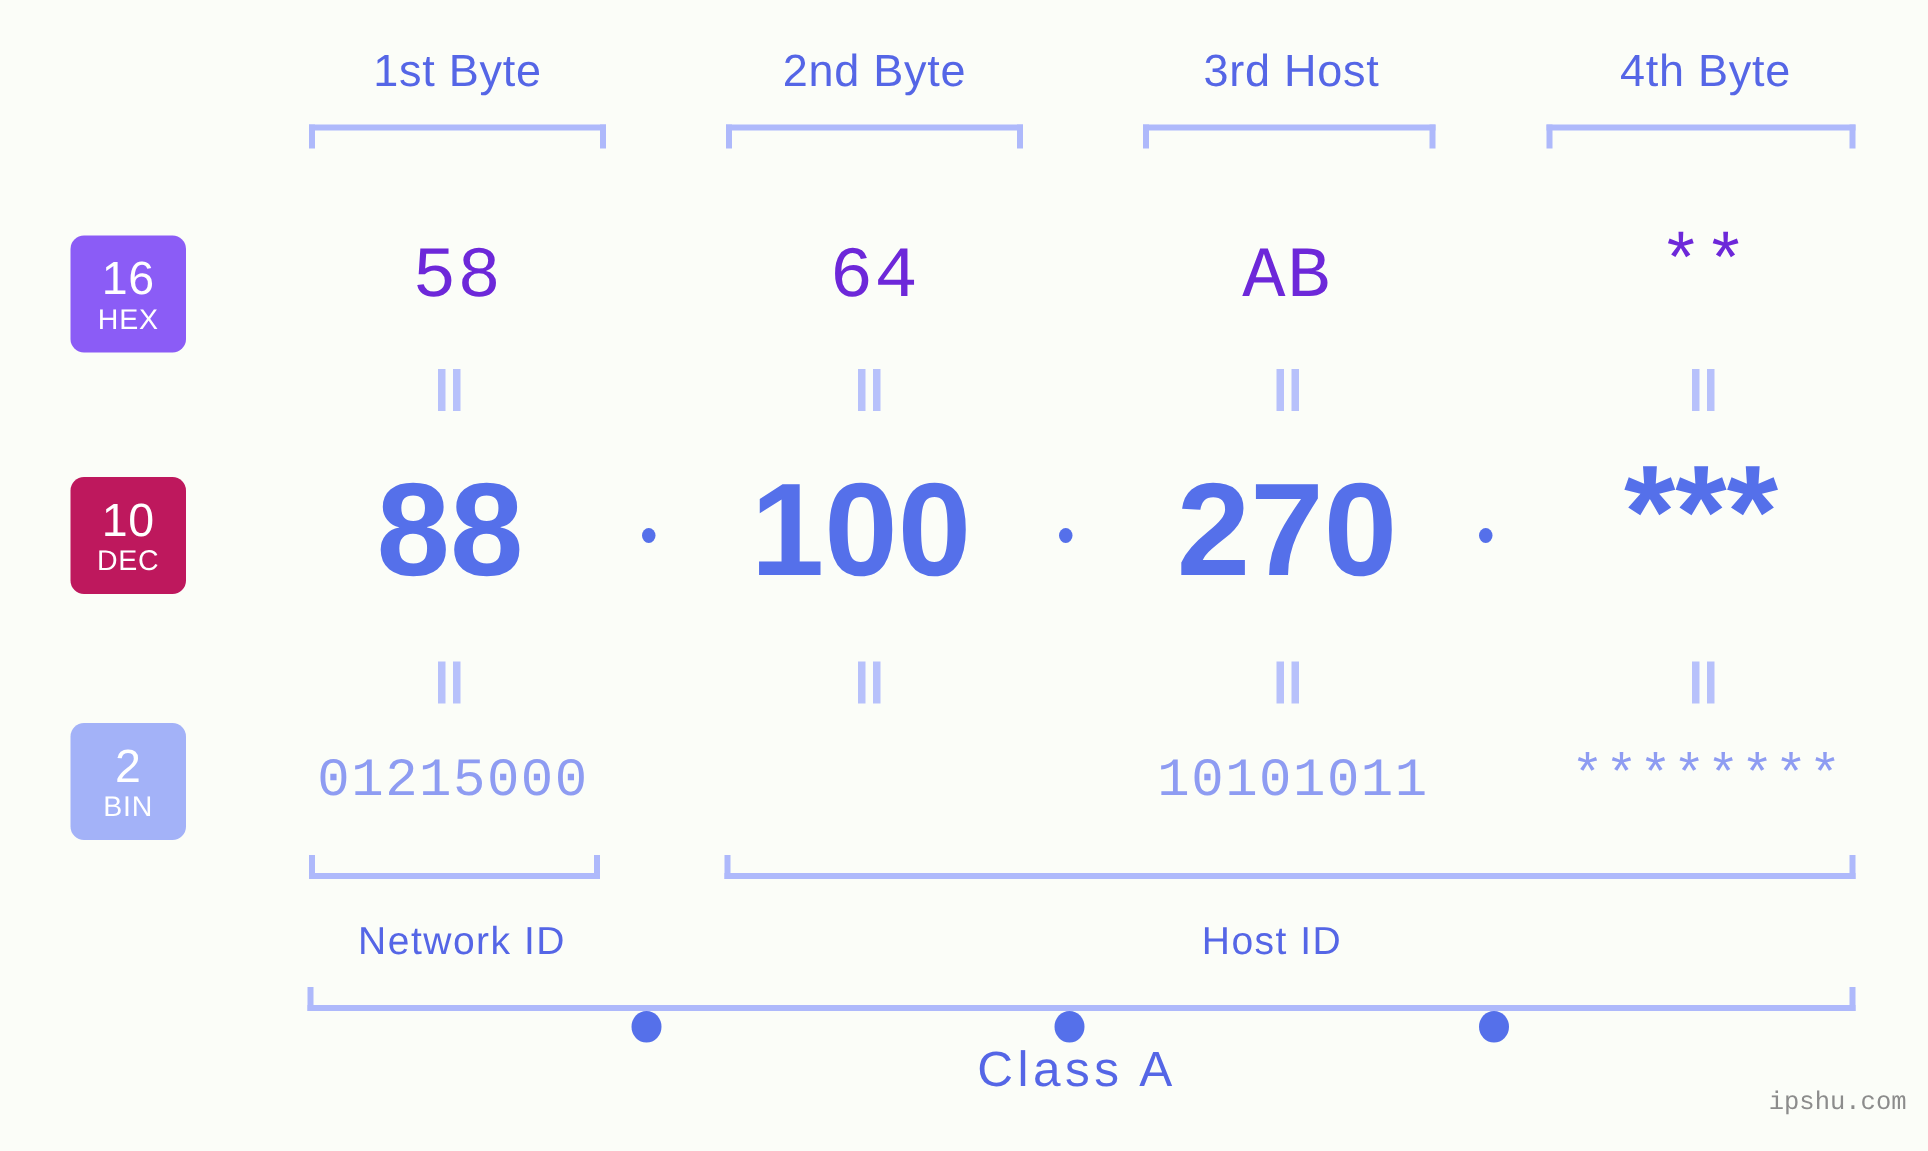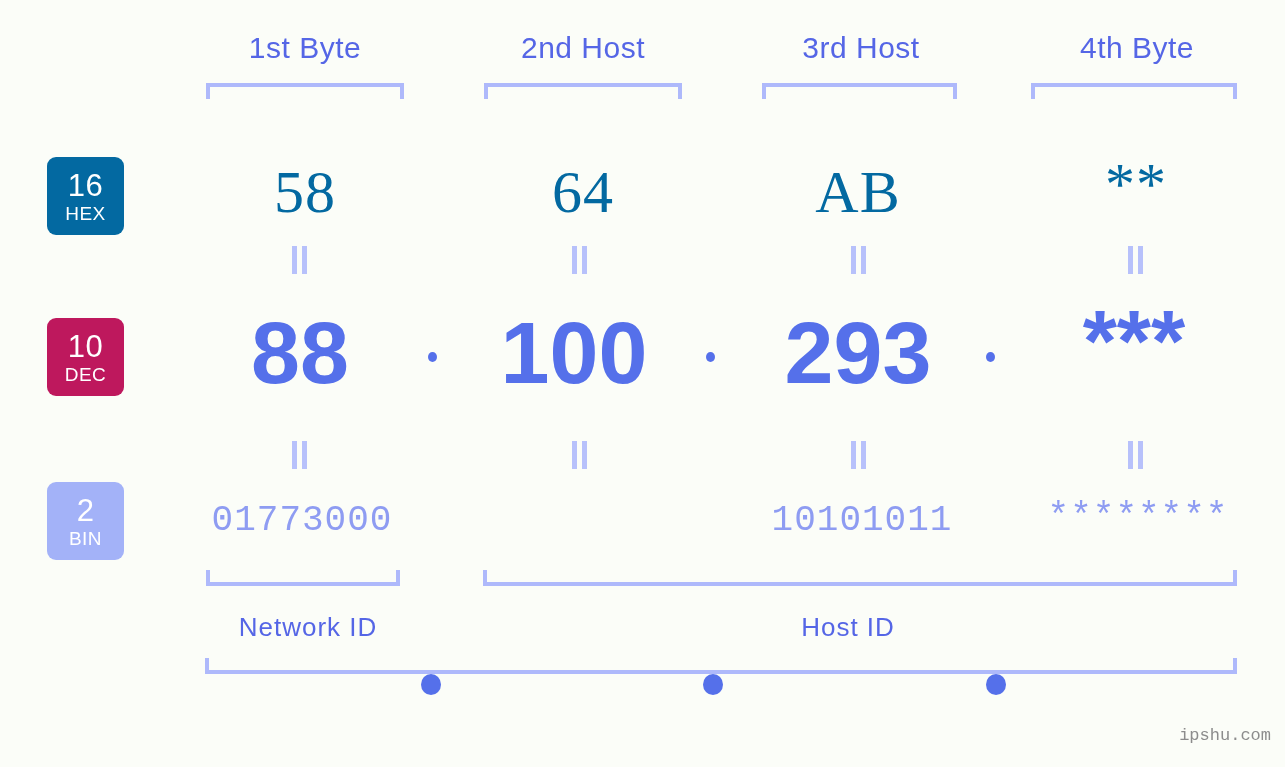--- a/index.html
+++ b/index.html
@@ -78,23 +78,23 @@
     left: 0;
     width: 1285px;
   }
   .cell {
     position: absolute;
     text-align: center;
     white-space: nowrap;
   }
 
   .hex-val {
-    font-family: Liberation Serif, serif;
-    font-size: 60px;
-    color: #0369a1;
+    font-family: Liberation Mono, monospace;
+    font-size: 48px;
+    color: #6d28d9;
     letter-spacing: 1px;
   }
   .dec-val {
     font-family: "Liberation Sans", sans-serif;
     font-weight: bold;
     font-size: 88px;
     color: #5570ea;
     letter-spacing: 0px;
   }
   .bin-val {
@@ -159,30 +159,30 @@
     color: #8c8c8c;
     letter-spacing: 0px;
   }
 </style>
 </head>
 <body>
 
 <div id="stage">
 
   <div class="byte-label" style="left:206px; width:198px;">1st Byte</div>
-  <div class="byte-label" style="left:484px; width:198px;">2nd Host</div>
+  <div class="byte-label" style="left:484px; width:198px;">2nd Byte</div>
   <div class="byte-label" style="left:762px; width:198px;">3rd Host</div>
   <div class="byte-label" style="left:1036px; width:202px;">4th Byte</div>
 
   <div class="bracket down" style="left:206px; top:83px; width:198px;"></div>
   <div class="bracket down" style="left:484px; top:83px; width:198px;"></div>
   <div class="bracket down" style="left:762px; top:83px; width:195px;"></div>
   <div class="bracket down" style="left:1031px; top:83px; width:206px;"></div>
 
-  <div class="badge" style="top:157px; background:#0369a1;">
+  <div class="badge" style="top:157px; background:#8b5cf6;">
     <span class="num">16</span>
     <span class="nm">HEX</span>
   </div>
   <div class="badge" style="top:318px; background:#be185d;">
     <span class="num">10</span>
     <span class="nm">DEC</span>
   </div>
   <div class="badge" style="top:482px; background:#a3b2f8;">
     <span class="num">2</span>
     <span class="nm">BIN</span>
@@ -213,21 +213,21 @@
   <div class="eq" style="left:1128px; top:246px;">
       <i></i>
       <i></i>
     </div>
 
   <div class="row" style="top:302px; height:110px;">
     <div class="cell dec-val" style="left:200px; width:200px; top:0;">88</div>
     <div class="dot big" style="left:421px; top:372px;"></div>
     <div class="cell dec-val" style="left:468px; width:212px; top:0;">100</div>
     <div class="dot big" style="left:703px; top:372px;"></div>
-    <div class="cell dec-val" style="left:752px; width:212px; top:0;">293</div>
+    <div class="cell dec-val" style="left:752px; width:212px; top:0;">270</div>
     <div class="dot big" style="left:986px; top:372px;"></div>
     <div class="cell dec-val" style="left:1028px; width:212px; top:-12px;">***</div>
   </div>
 
   <div class="eq" style="left:292px; top:441px;">
       <i></i>
       <i></i>
     </div>
   <div class="eq" style="left:572px; top:441px;">
       <i></i>
@@ -236,31 +236,32 @@
   <div class="eq" style="left:851px; top:441px;">
       <i></i>
       <i></i>
     </div>
   <div class="eq" style="left:1128px; top:441px;">
       <i></i>
       <i></i>
     </div>
 
   <div class="row" style="top:500px; height:50px;">
-    <div class="cell bin-val" style="left:202px; width:200px; top:0;">01773000</div>
+    <div class="cell bin-val" style="left:202px; width:200px; top:0;">01215000</div>
 
 
     <div class="cell bin-val" style="left:762px; width:200px; top:0;">10101011</div>
 
     <div class="cell bin-val" style="left:1038px; width:200px; top:-3px;">********</div>
   </div>
 
   <div class="bracket up" style="left:206px; top:570px; width:194px;"></div>
   <div class="bracket up" style="left:483px; top:570px; width:754px;"></div>
 
   <div class="caption" style="left:748px; top:612px; width:200px;">Host ID</div>
   <div class="caption" style="left:208px; top:612px; width:200px;">Network ID</div>
 
   <div class="bracket up" style="left:205px; top:658px; width:1032px;"></div>
+  <div class="class-caption" style="left:418px; top:694px; width:600px;">Class A</div>
 
   <div class="watermark">ipshu.com</div>
 
 </div>
 
 </body></html>

